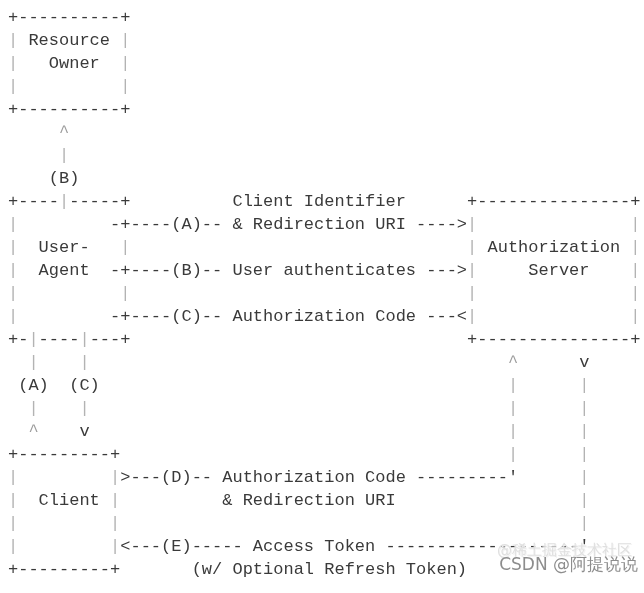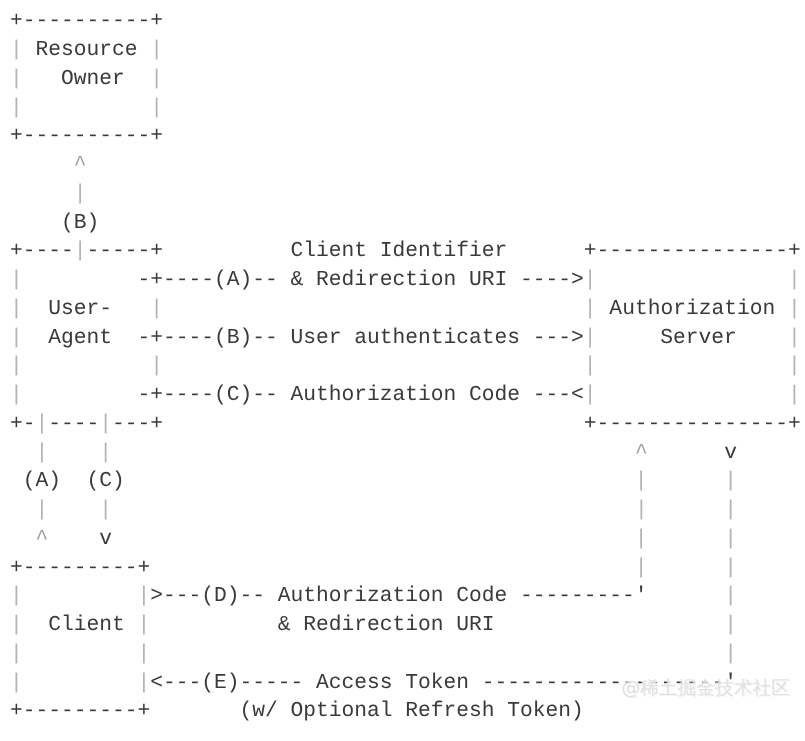--- a/index.html
+++ b/index.html
@@ -78,14 +78,15 @@
   <span class="caret">^</span>    v                                         <span class="pipe">|</span>      <span class="pipe">|</span>
 +---------+                                      <span class="pipe">|</span>      <span class="pipe">|</span>
 <span class="pipe">|</span>         <span class="pipe">|</span>&gt;---(D)-- Authorization Code ---------'      <span class="pipe">|</span>
 <span class="pipe">|</span>  Client <span class="pipe">|</span>          &amp; Redirection URI                  <span class="pipe">|</span>
 <span class="pipe">|</span>         <span class="pipe">|</span>                                             <span class="pipe">|</span>
 <span class="pipe">|</span>         <span class="pipe">|</span>&lt;---(E)----- Access Token -------------------'
 +---------+       (w/ Optional Refresh Token)</pre>
 
   <div class="watermark">
     <span class="wm-back">@稀土掘金技术社区</span>
+    <span class="wm-front">CSDN @阿提说说</span>
   </div>
 </div>
 
 </body></html>

